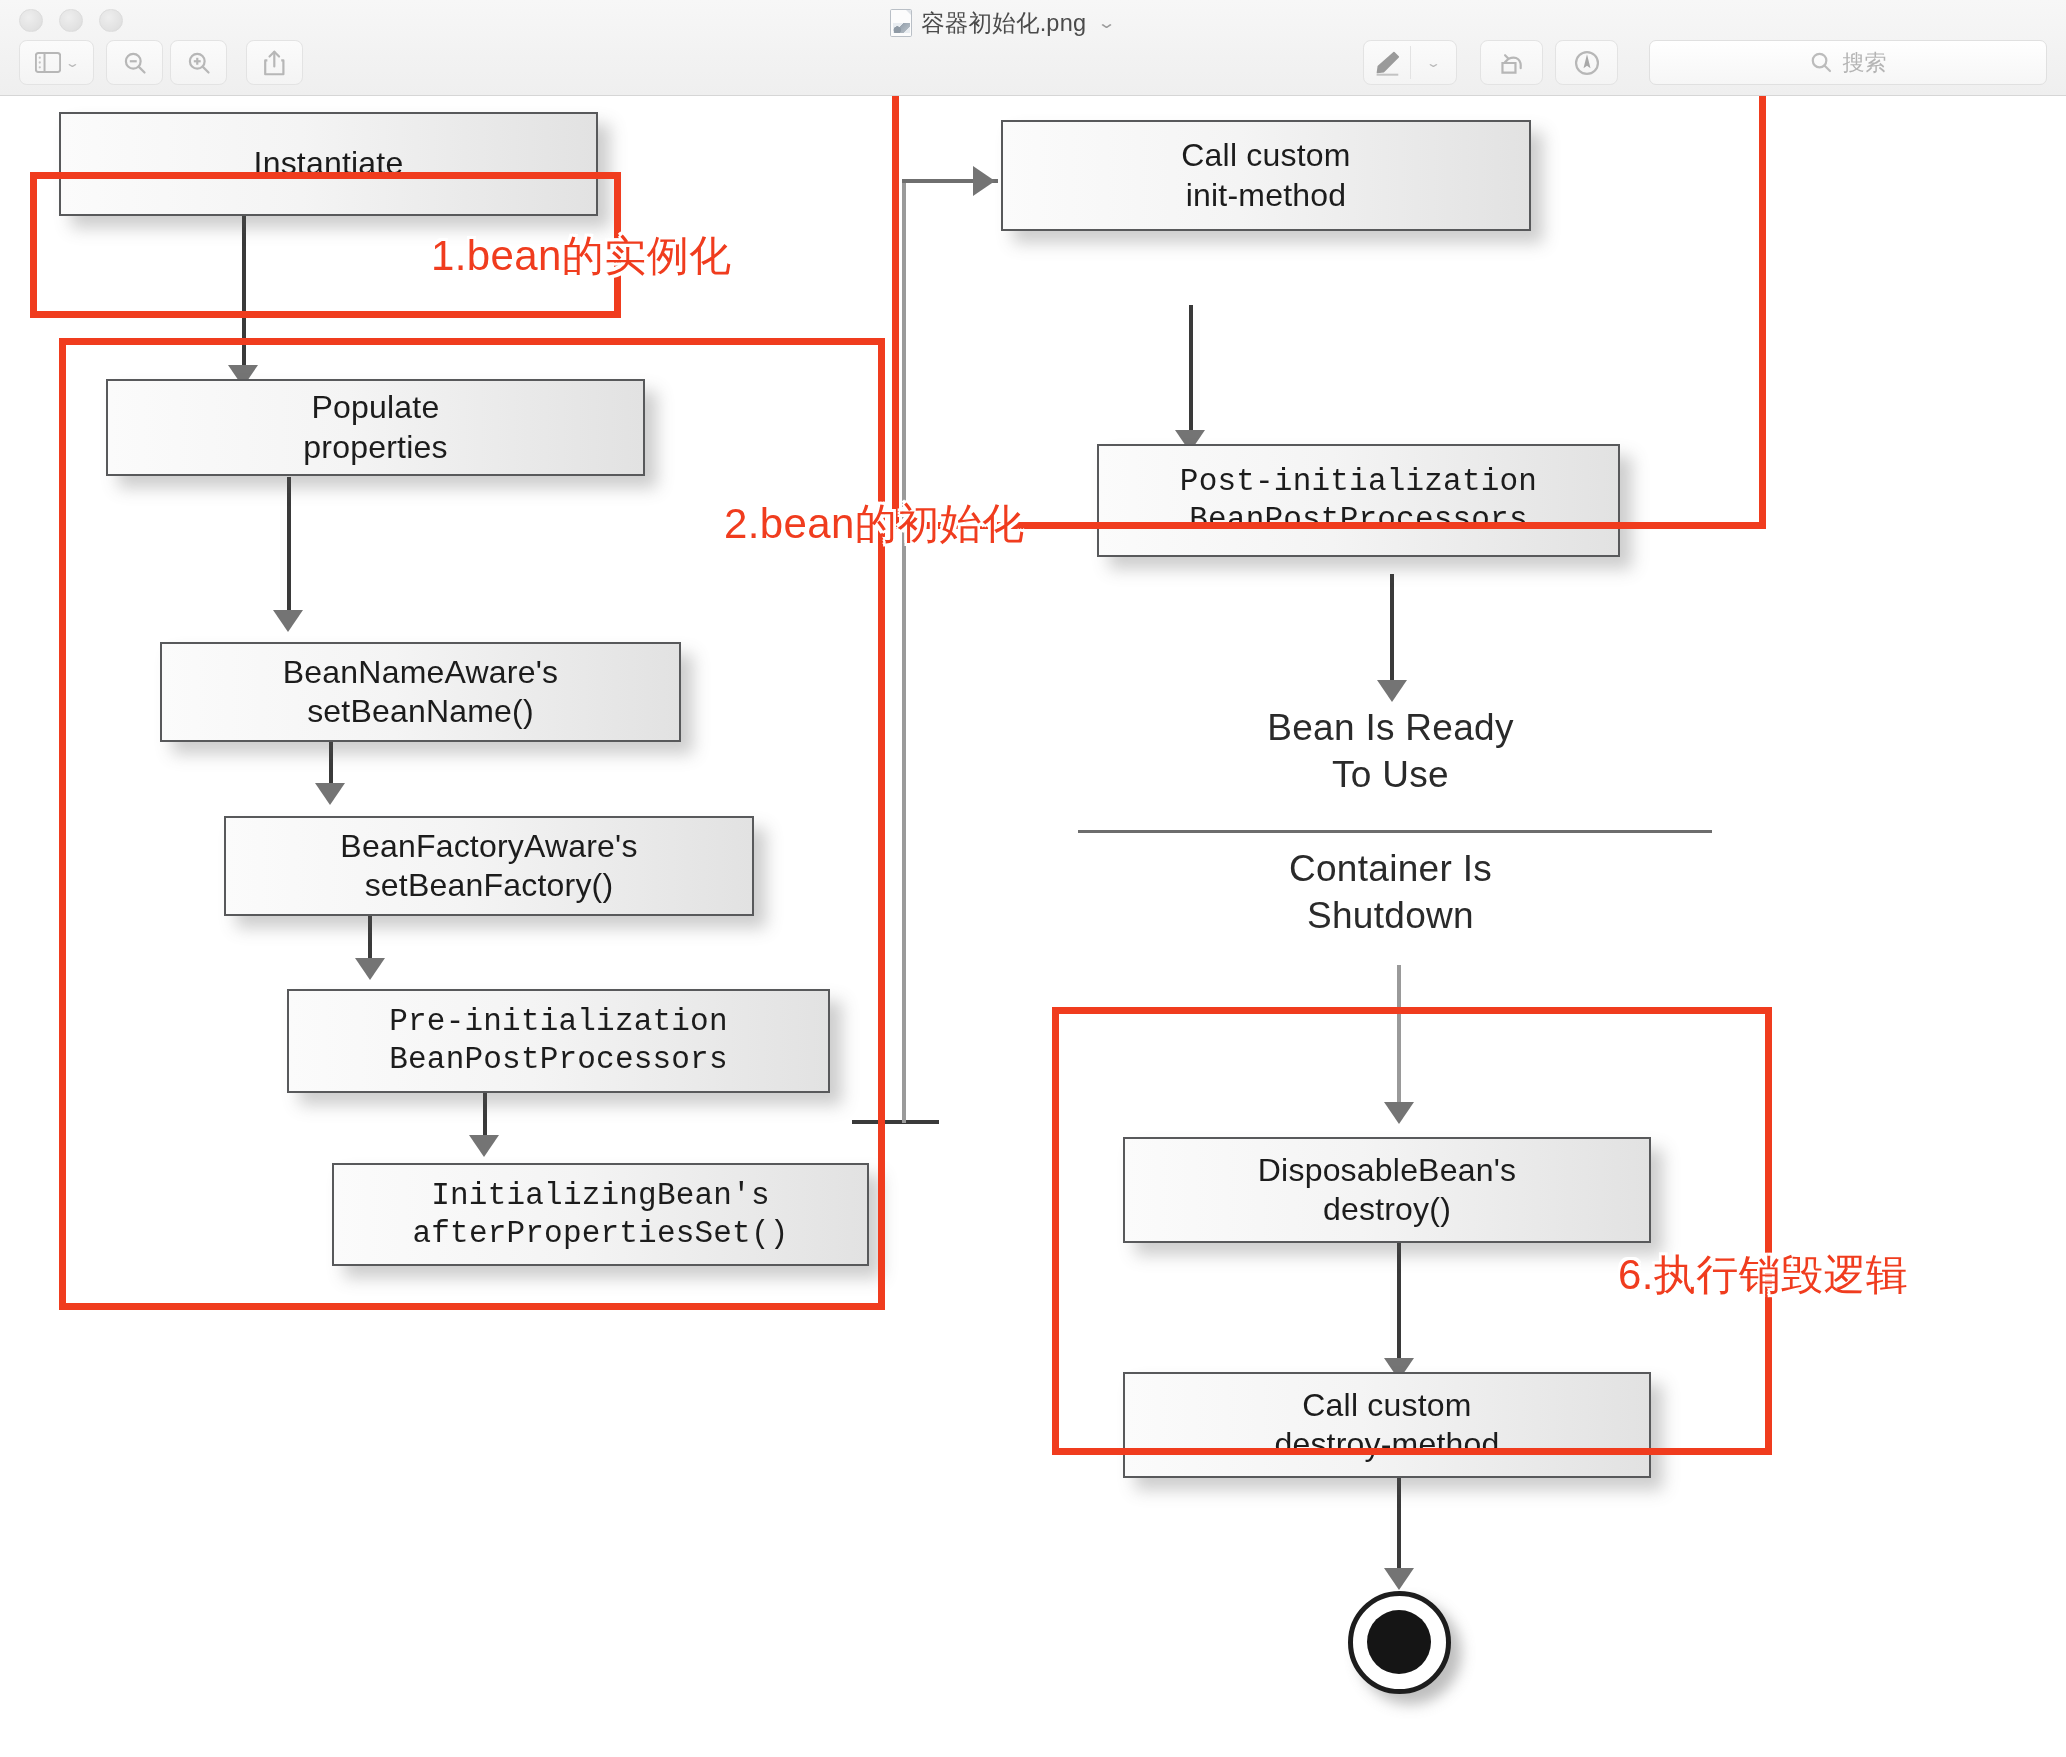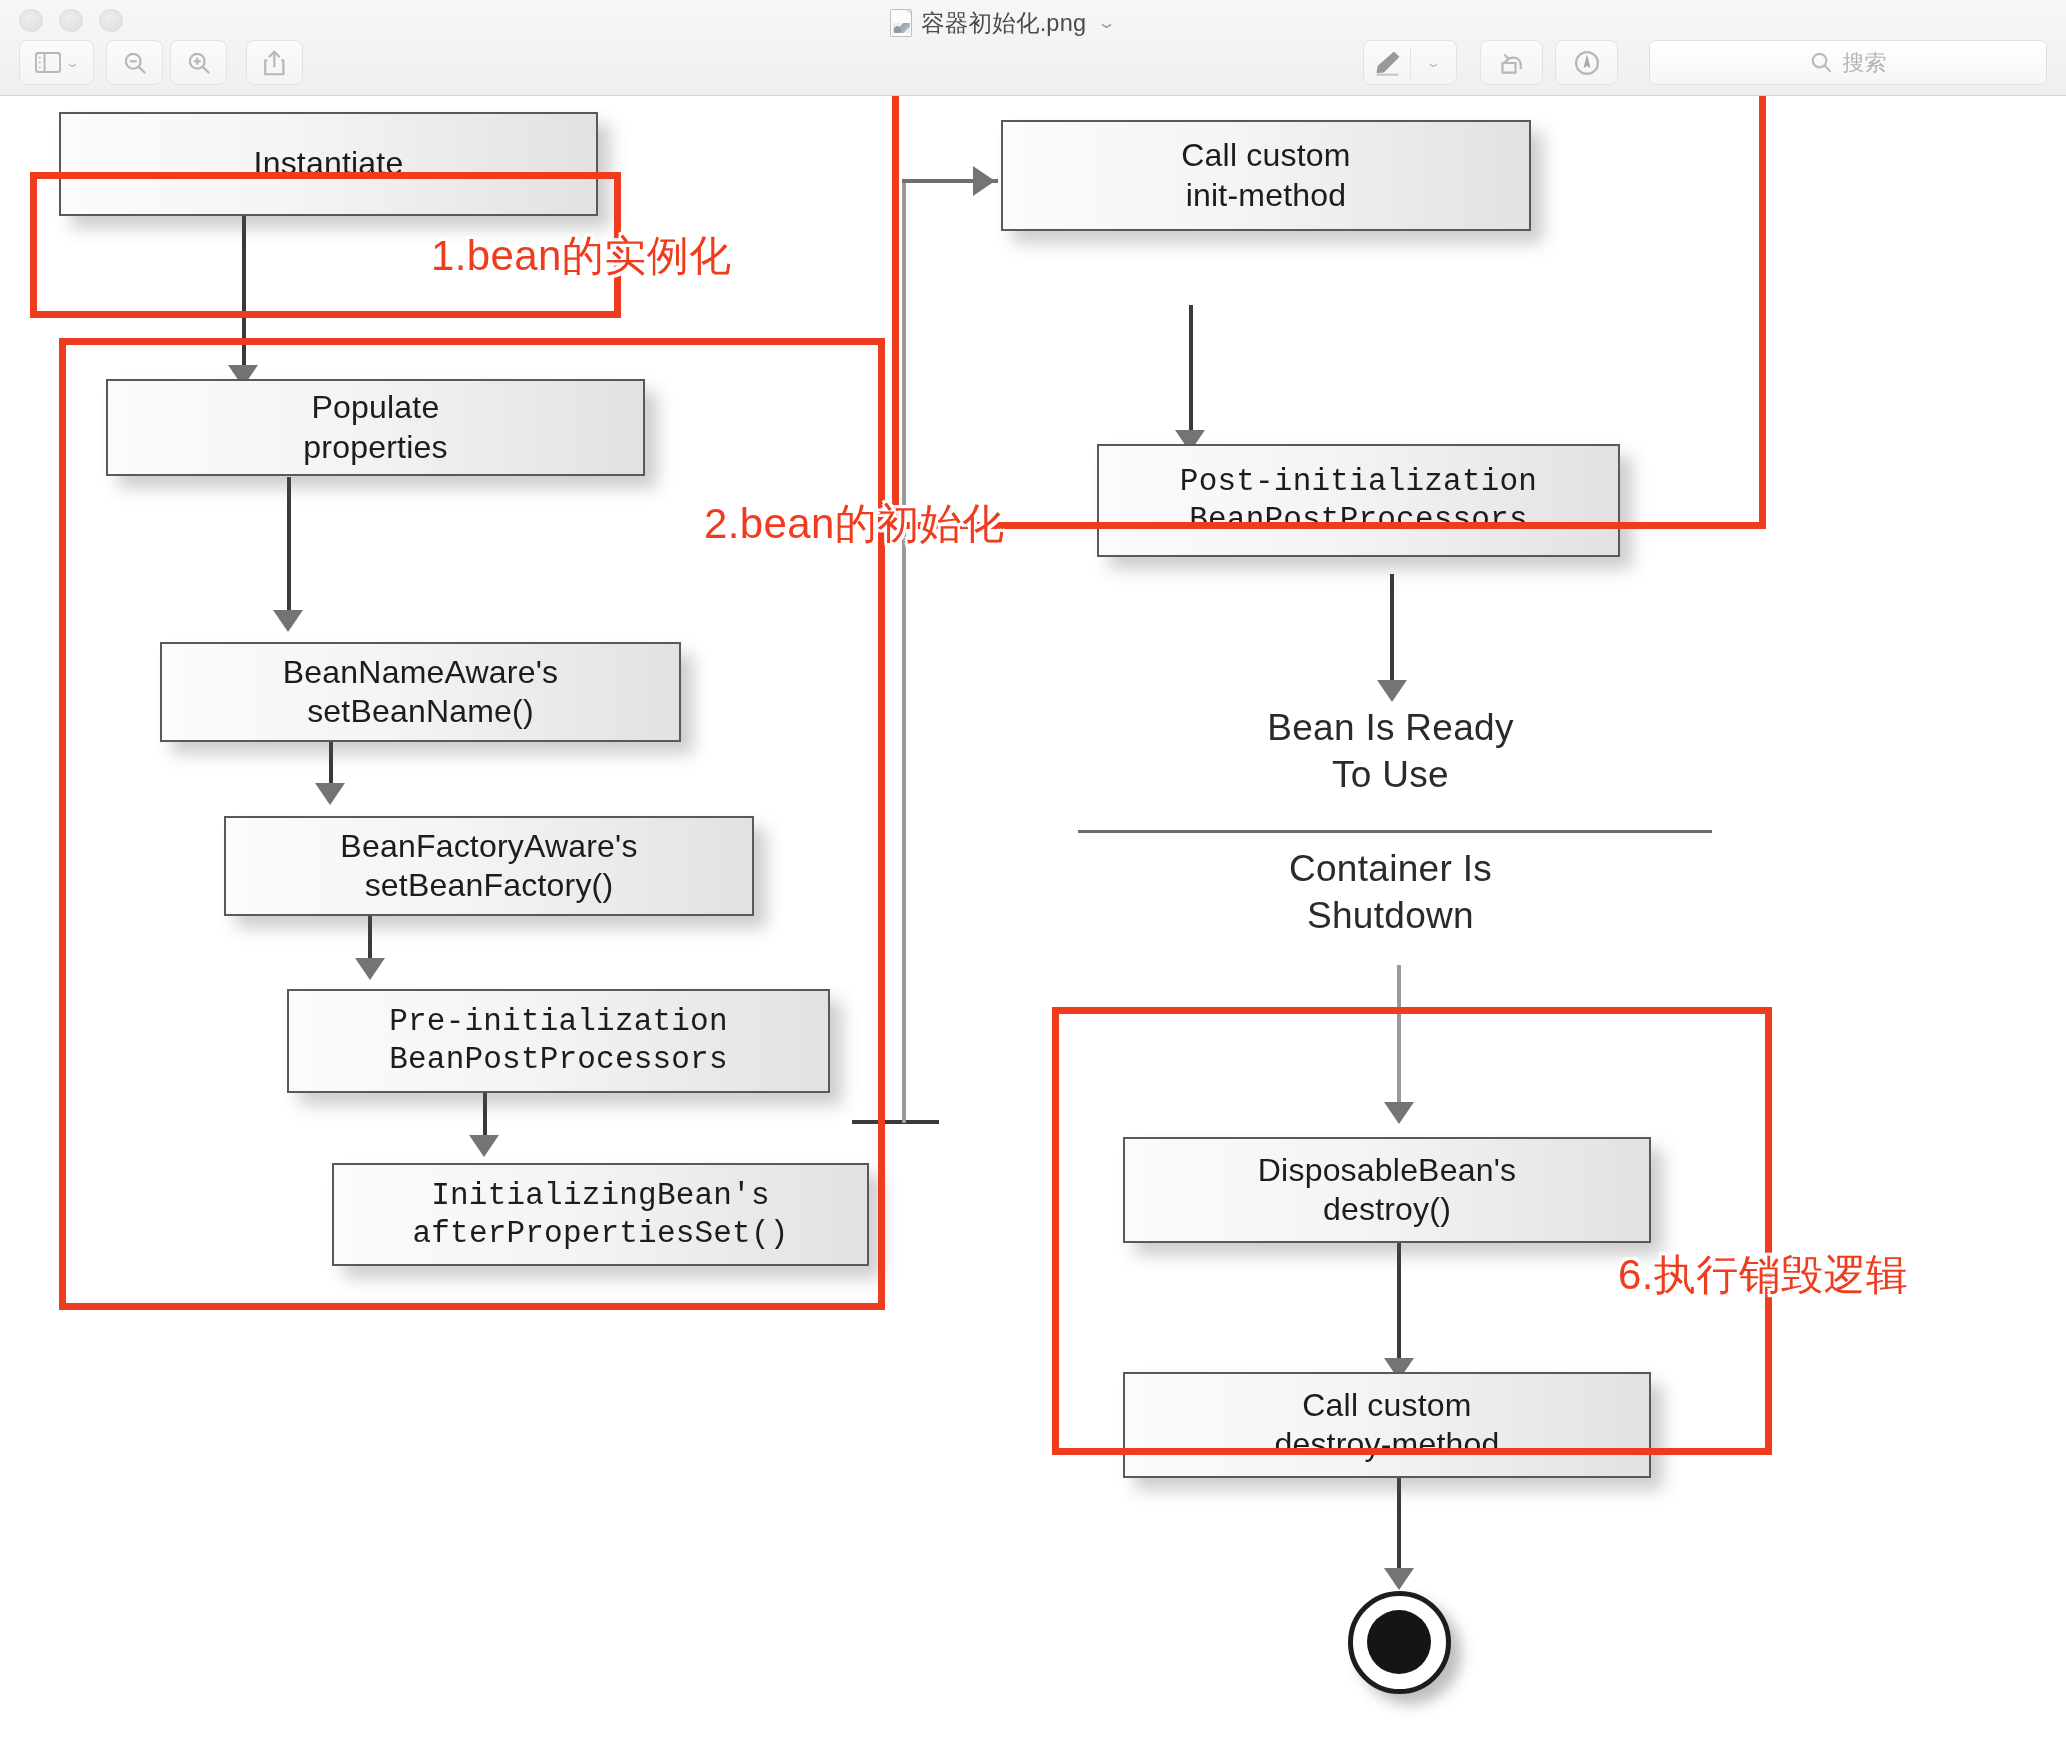--- a/index.html
+++ b/index.html
@@ -449,19 +449,19 @@
     <div class="red-rect" style="left:29.5px;  top:76px;  width:591px;  height:146px;"></div>
 
     <div class="red-rect" style="left:59px;  top:242px; width:826px;  height:972px;"></div>
 
     <div class="red-rect" style="left:892px; top:-13px; width:874px; height:446px;"></div>
 
     <div class="red-rect" style="left:1052px; top:911px; width:720px;  height:448px;"></div>
 
     <div class="red-label" style="left:431px;  top:132px;">1.bean的实例化</div>
 
-    <div class="red-label" style="left:704px;  top:400px;">2.bean的初始化</div>
+    <div class="red-label" style="left:724px;  top:400px;">2.bean的初始化</div>
 
     <div class="red-label" style="left:1618px; top:1151px;">6.执行销毁逻辑</div>
 
   </div>
 </div>
 
 
 </body></html>

